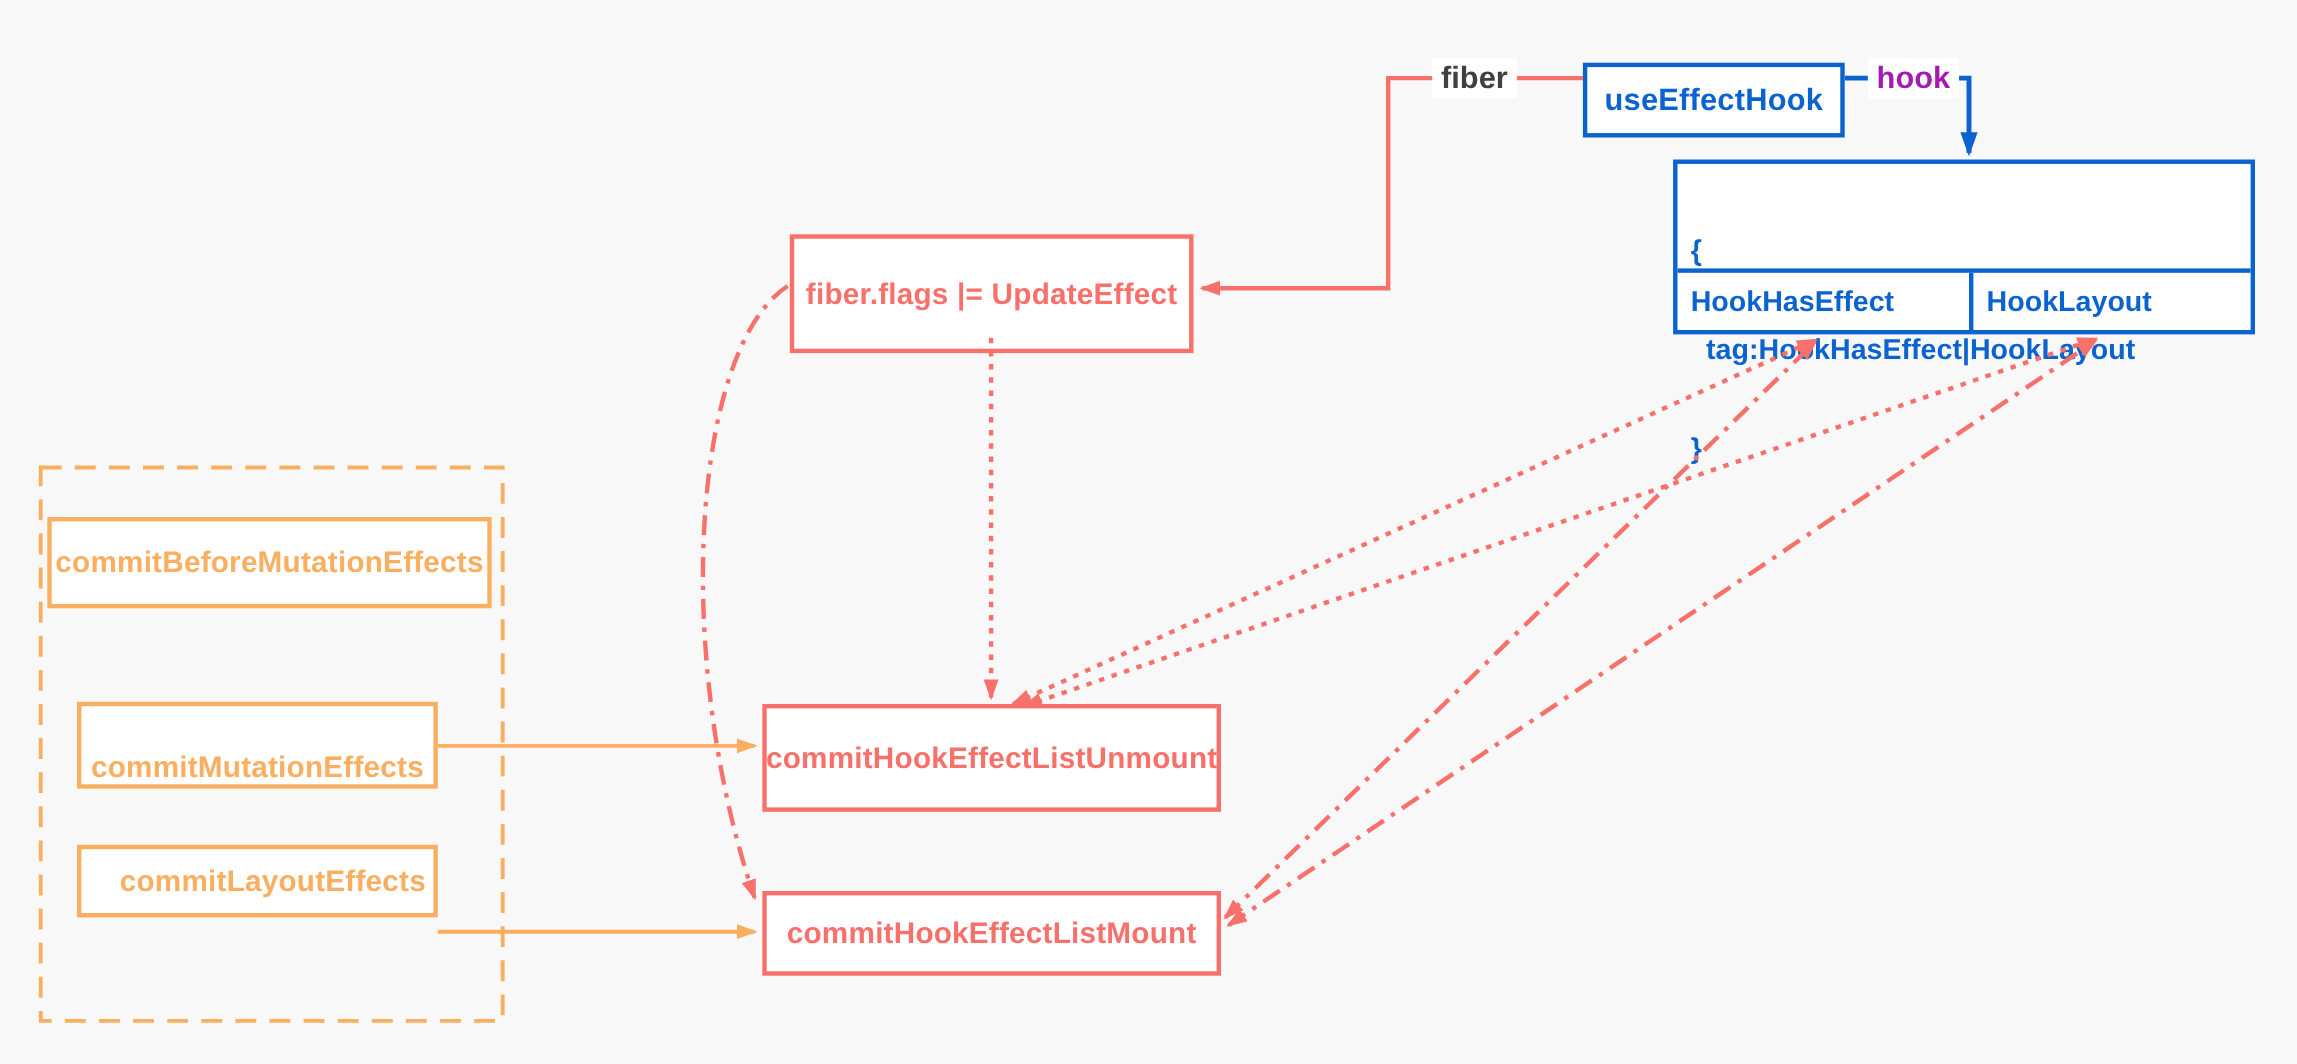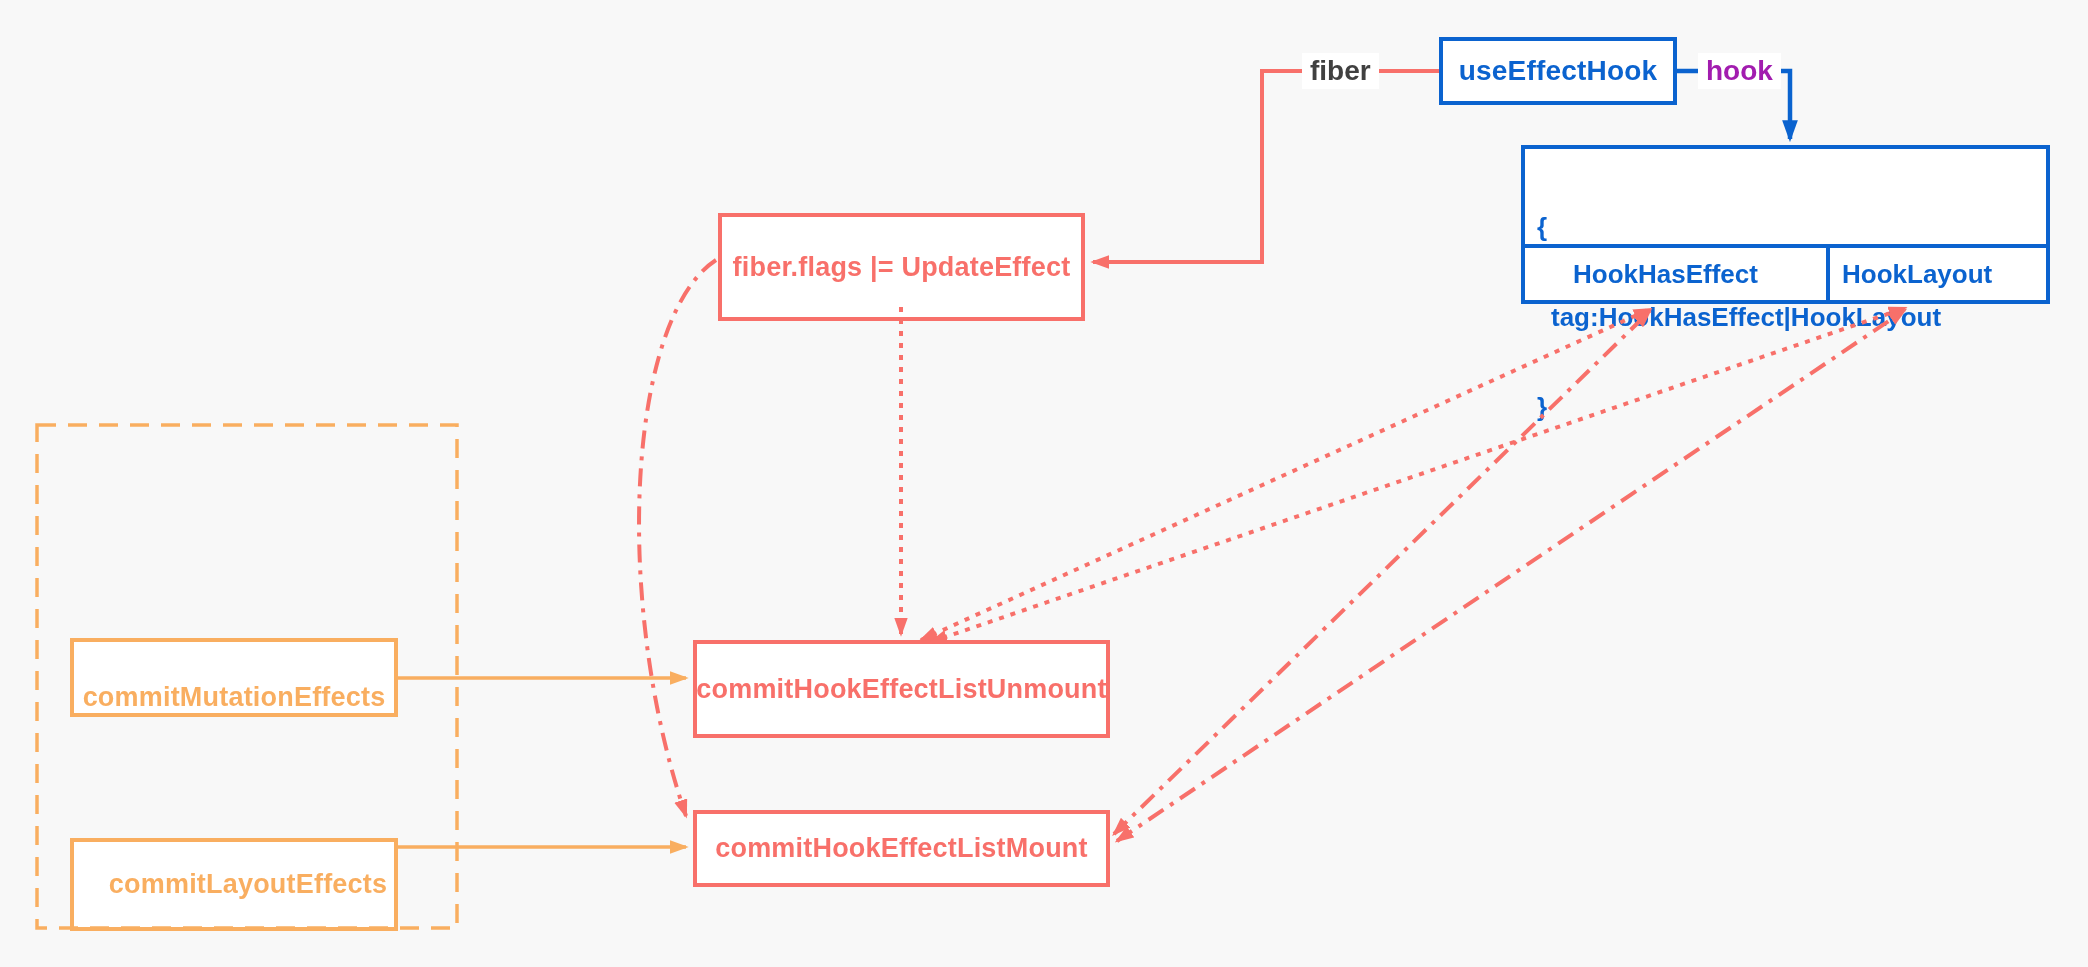--- a/index.html
+++ b/index.html
@@ -5,44 +5,44 @@
   html,body{margin:0;padding:0;background:#f8f8f8;}
   .stage{
     position:relative;width:2088px;height:967px;background:#f8f8f8;
     font-family:"Liberation Sans","DejaVu Sans",sans-serif;font-weight:700;
     overflow:hidden;
   }
   
   .node{position:absolute;box-sizing:border-box;background:#ffffff;
         display:flex;align-items:center;justify-content:center;
         font-size:27px;letter-spacing:0.2px;white-space:nowrap;}
-  .blue  {border:4px solid #0b63cf;color:#0b63cf;}
+  .blue  {border:4px solid #0b63cf;color:#0b63cf;margin-top:20px;}
   .red   {border:4px solid #f8706a;color:#f8706a;}
   .orange{border:4px solid #f9ae60;color:#f9ae60;}
 
   
   .n-useeffect {left:1439px;top:37px;width:238px;height:68px;font-size:28px;}
   .n-fiberflags{left:718px;top:213px;width:367px;height:108px;}
   .n-unmount   {left:693px;top:640px;width:417px;height:98px;}
   .n-mount     {left:693px;top:810px;width:417px;height:77px;}
   .n-before    {left:43px;top:470px;width:404px;height:83px;}
   .n-mutation  {left:70px;top:638px;width:328px;height:79px;align-items:flex-end;}
-  .n-layoutfx  {left:70px;top:838px;width:328px;height:93px;padding-left:28px;}
+  .n-layoutfx  {left:70px;top:768px;width:328px;height:66px;padding-left:28px;}
 
   
   .hook-table{position:absolute;left:1521px;top:145px;width:529px;height:159px;
               box-sizing:border-box;border:4px solid #0b63cf;background:#fff;
               color:#0b63cf;font-size:26px;}
   .hook-table .tag-row{box-sizing:border-box;height:99px;border-bottom:4px solid #0b63cf;
               padding:3px 0 0 12px;line-height:30px;white-space:pre;}
   .hook-table .tag-row .indent{padding-left:14px;}
   .hook-table .cells{display:flex;height:52px;}
   .hook-table .cell{box-sizing:border-box;flex:1;display:flex;align-items:center;
               padding-left:12px;white-space:nowrap;}
-  .hook-table .cell.first{border-right:4px solid #0b63cf;flex:0 0 269px;margin-left:36px;}
+  .hook-table .cell.first{border-right:4px solid #0b63cf;flex:0 0 269px;}
 
   
   .commit-label{position:absolute;left:37px;top:430px;width:420px;text-align:center;
               color:#f9ae60;font-size:27px;}
 
   
   .edge-label{position:absolute;z-index:3;background:#ffffff;padding:0 8px;
               font-size:28px;display:flex;align-items:center;justify-content:center;
               height:36px;}
   .edge-label.fiber{left:1302px;top:53px;color:#404040;}
@@ -79,20 +79,23 @@
 
   <div class="node red n-unmount">
     <span>commitHookEffectListUnmount</span>
   </div>
 
   <div class="node red n-mount">
     <span>commitHookEffectListMount</span>
   </div>
 
 
+  <div class="node orange n-before">
+    <span>commitBeforeMutationEffects</span>
+  </div>
 
   <div class="node orange n-mutation">
     <span>commitMutationEffects</span>
   </div>
 
   <div class="node orange n-layoutfx">
     <span>commitLayoutEffects</span>
   </div>
 
   <svg class="wires" width="2088" height="967" viewBox="0 0 2088 967">

